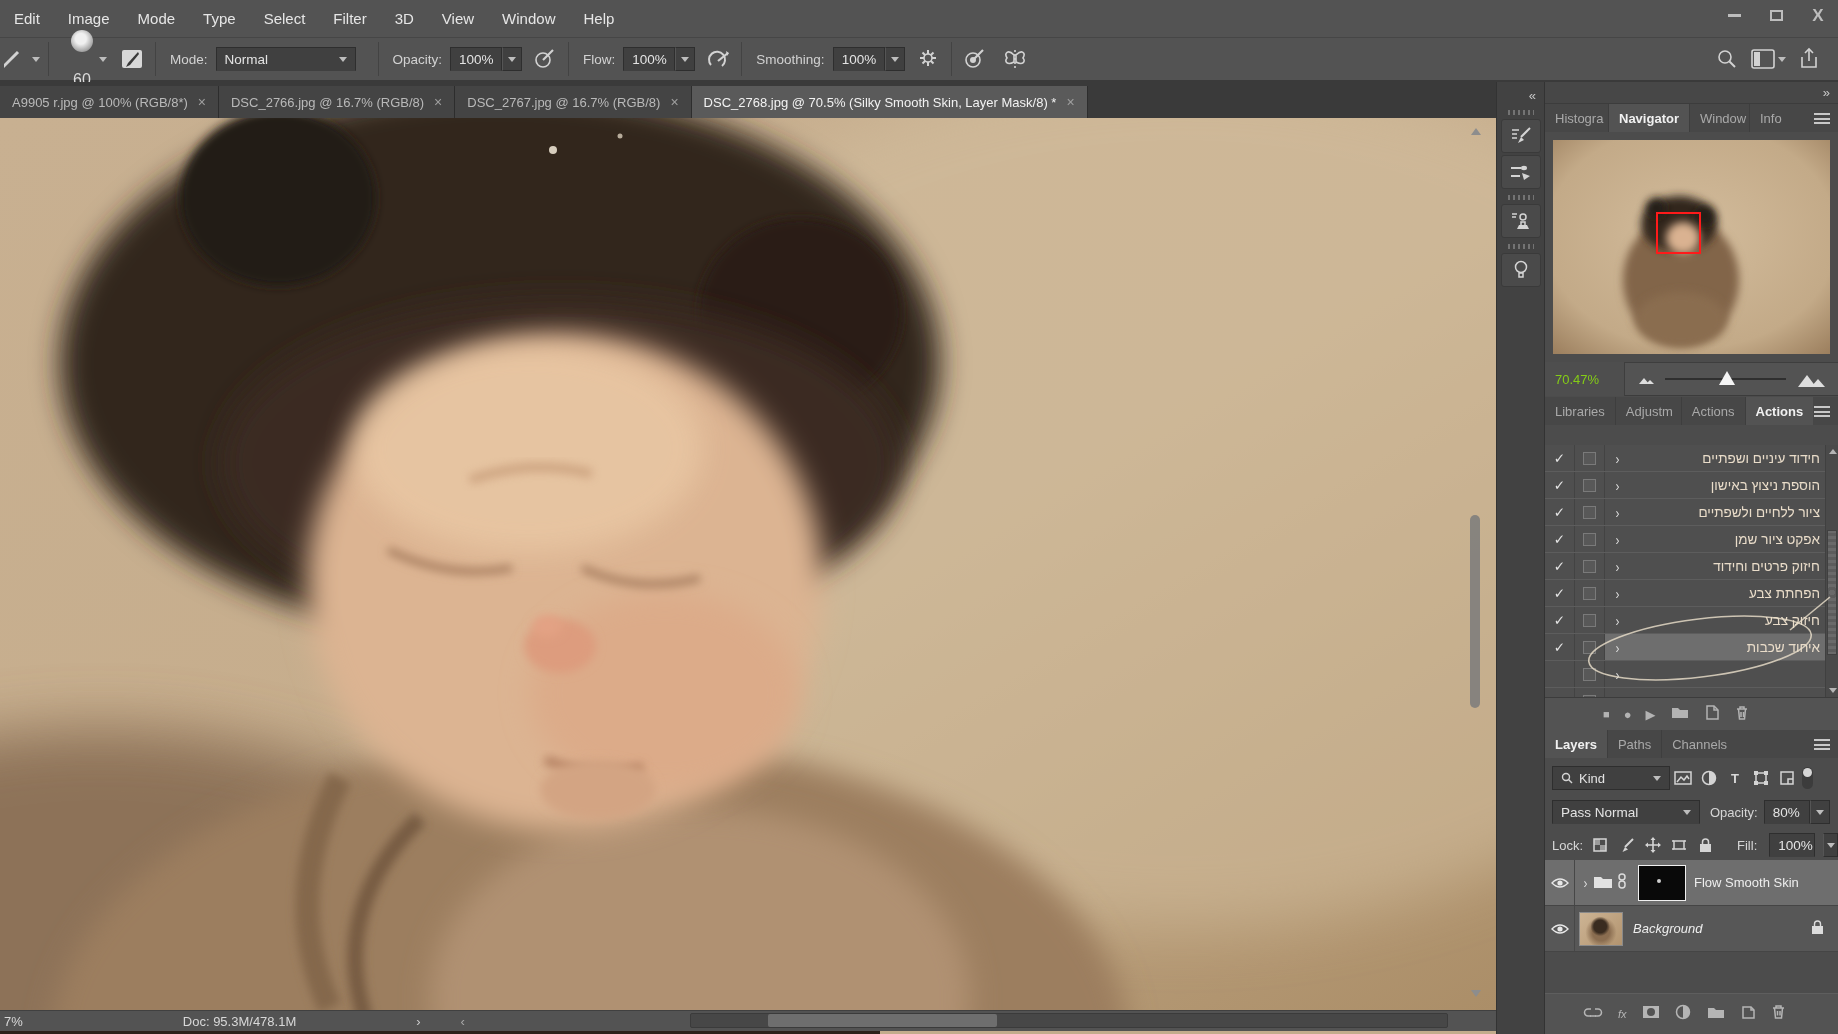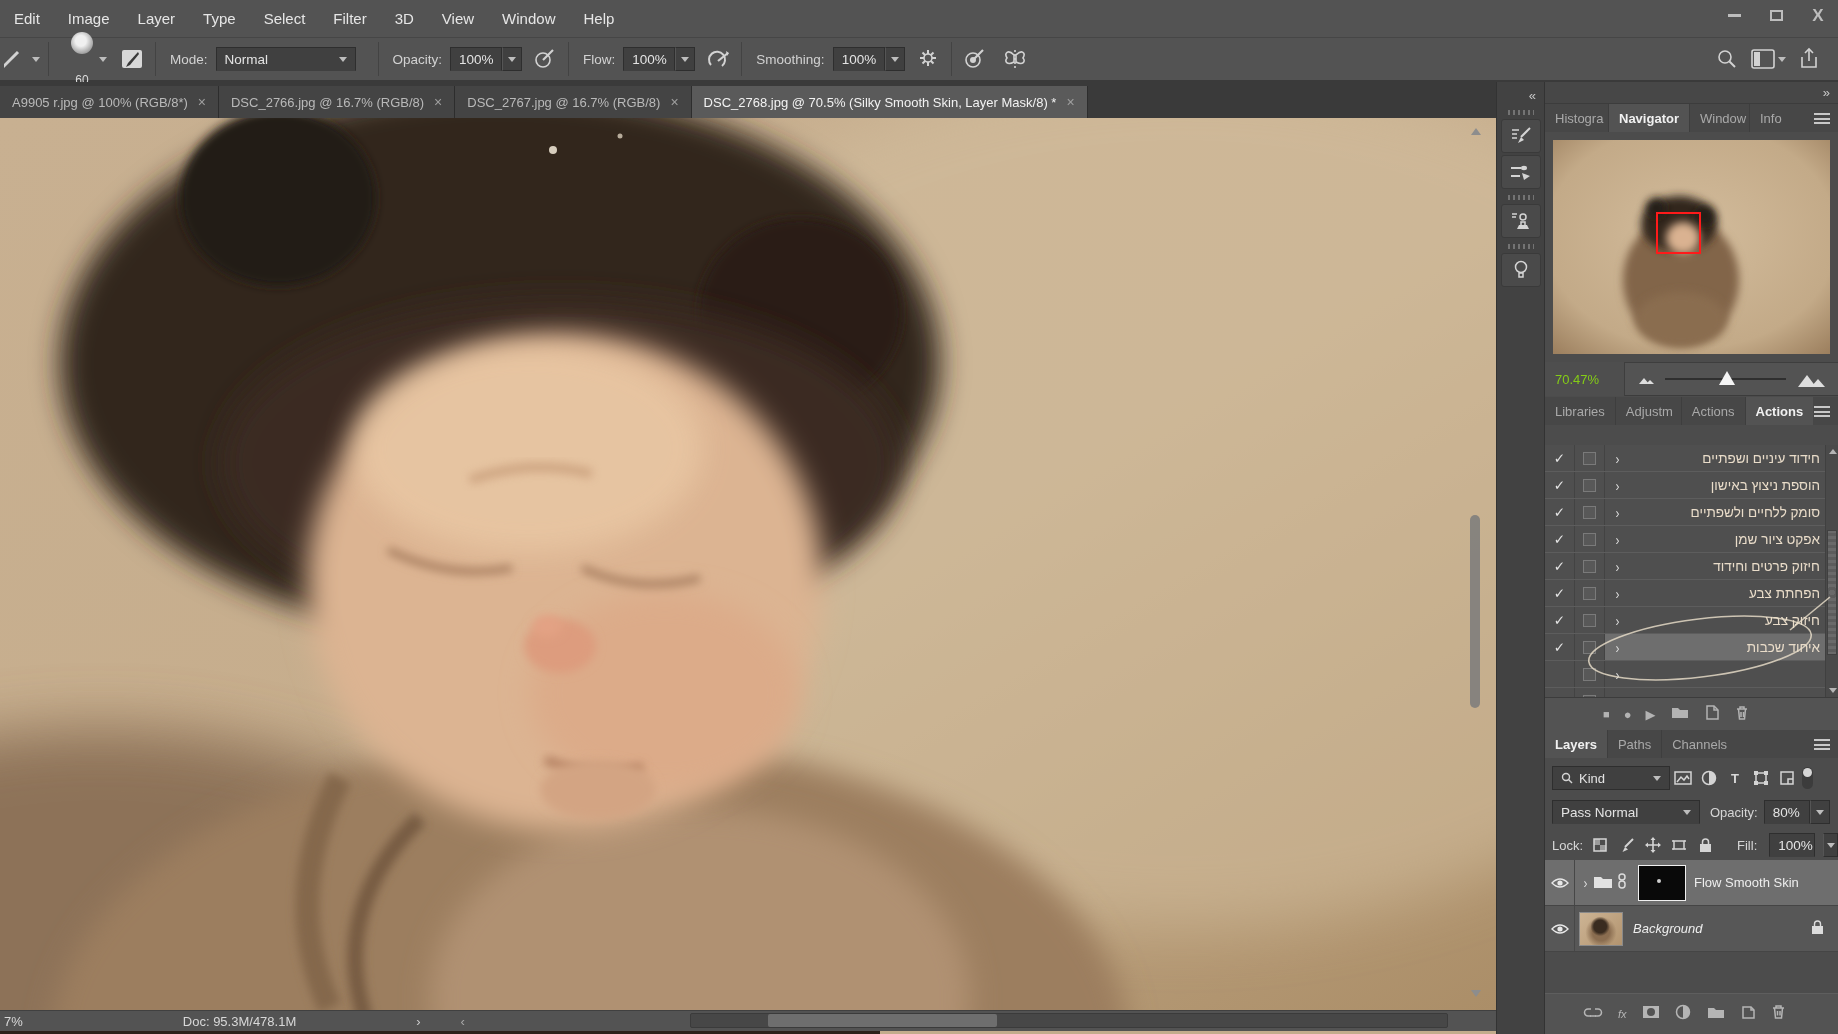--- a/index.html
+++ b/index.html
@@ -18,21 +18,21 @@
 
   
   .optionsbar{left:0;top:38px;width:1838px;height:44px;background:#535353;border-bottom:2px solid #3a3a3a;display:flex;align-items:center;color:#d6d6d6;font-size:13.5px;}
   .osep{width:1px;height:34px;background:#434343;margin:0 8px;flex:0 0 auto;}
   .field{background:#404040;border:1px solid #2e2e2e;border-bottom-color:#5e5e5e00;color:#e3e3e3;height:24px;display:flex;align-items:center;padding:0 8px;font-size:13.5px;}
   .caretbox{width:20px;height:24px;background:#404040;border:1px solid #2e2e2e;border-left:1px solid #555;display:flex;align-items:center;justify-content:center;}
   .caret{width:0;height:0;border-left:4px solid transparent;border-right:4px solid transparent;border-top:5px solid #bdbdbd;}
   .olabel{margin:0 8px 0 6px;color:#d2d2d2;}
   .brushwrap{display:flex;flex-direction:column;align-items:center;margin-left:14px;line-height:1;}
   .brushdot{width:22px;height:22px;border-radius:50%;background:radial-gradient(circle at 45% 40%, #f0f0f0 0 30%, #9a9a9a 75%, #60606000 100%);}
-  .brushsize{font-size:12px;color:#dcdcdc;margin-top:20px;}
+  .brushsize{font-size:16px;color:#dcdcdc;margin-top:20px;}
   .oicon{display:flex;align-items:center;justify-content:center;width:30px;height:30px;}
   .oicon svg{stroke:#d2d2d2;fill:none;stroke-width:1.6;}
 
   
   .tabrow{left:0;top:82px;width:1496px;height:36px;background:#3a3a3a;display:flex;align-items:flex-end;}
   .doctab{height:32px;display:flex;align-items:center;padding:0 12px;background:#444444;border-right:1px solid #2d2d2d;color:#b9b9b9;font-size:13px;white-space:nowrap;}
   .doctab.active{background:#5a5a5a;color:#f2f2f2;}
   .tabclose{margin-left:10px;color:#9f9f9f;font-size:14px;}
 
   
@@ -115,21 +115,21 @@
   .fxg{font-style:italic;font-size:11px;color:#b5b5b5;}
 </style>
 </head>
 <body>
 
 <div id="app">
 
   <div class="abs menubar">
     <span class="menu-item">Edit</span>
     <span class="menu-item">Image</span>
-    <span class="menu-item">Layer</span>
+    <span class="menu-item">Mode</span>
     <span class="menu-item">Type</span>
     <span class="menu-item">Select</span>
     <span class="menu-item">Filter</span>
     <span class="menu-item">3D</span>
     <span class="menu-item">View</span>
     <span class="menu-item">Window</span>
     <span class="menu-item">Help</span>
   </div>
   <div class="abs winctl">
     <span class="wc">
@@ -448,21 +448,21 @@
             <span class="aname">הוספת ניצוץ באישון</span>
           </span>
       </div>
       <div class="arow">
         <span class="acell">✓</span>
         <span class="acell">
             <span class="abox"></span>
           </span>
         <span class="acontent">
             <span class="aexp">›</span>
-            <span class="aname">סומק ללחיים ולשפתיים</span>
+            <span class="aname">ציור ללחיים ולשפתיים</span>
           </span>
       </div>
       <div class="arow">
         <span class="acell">✓</span>
         <span class="acell">
             <span class="abox"></span>
           </span>
         <span class="acontent">
             <span class="aexp">›</span>
             <span class="aname">אפקט ציור שמן</span>

